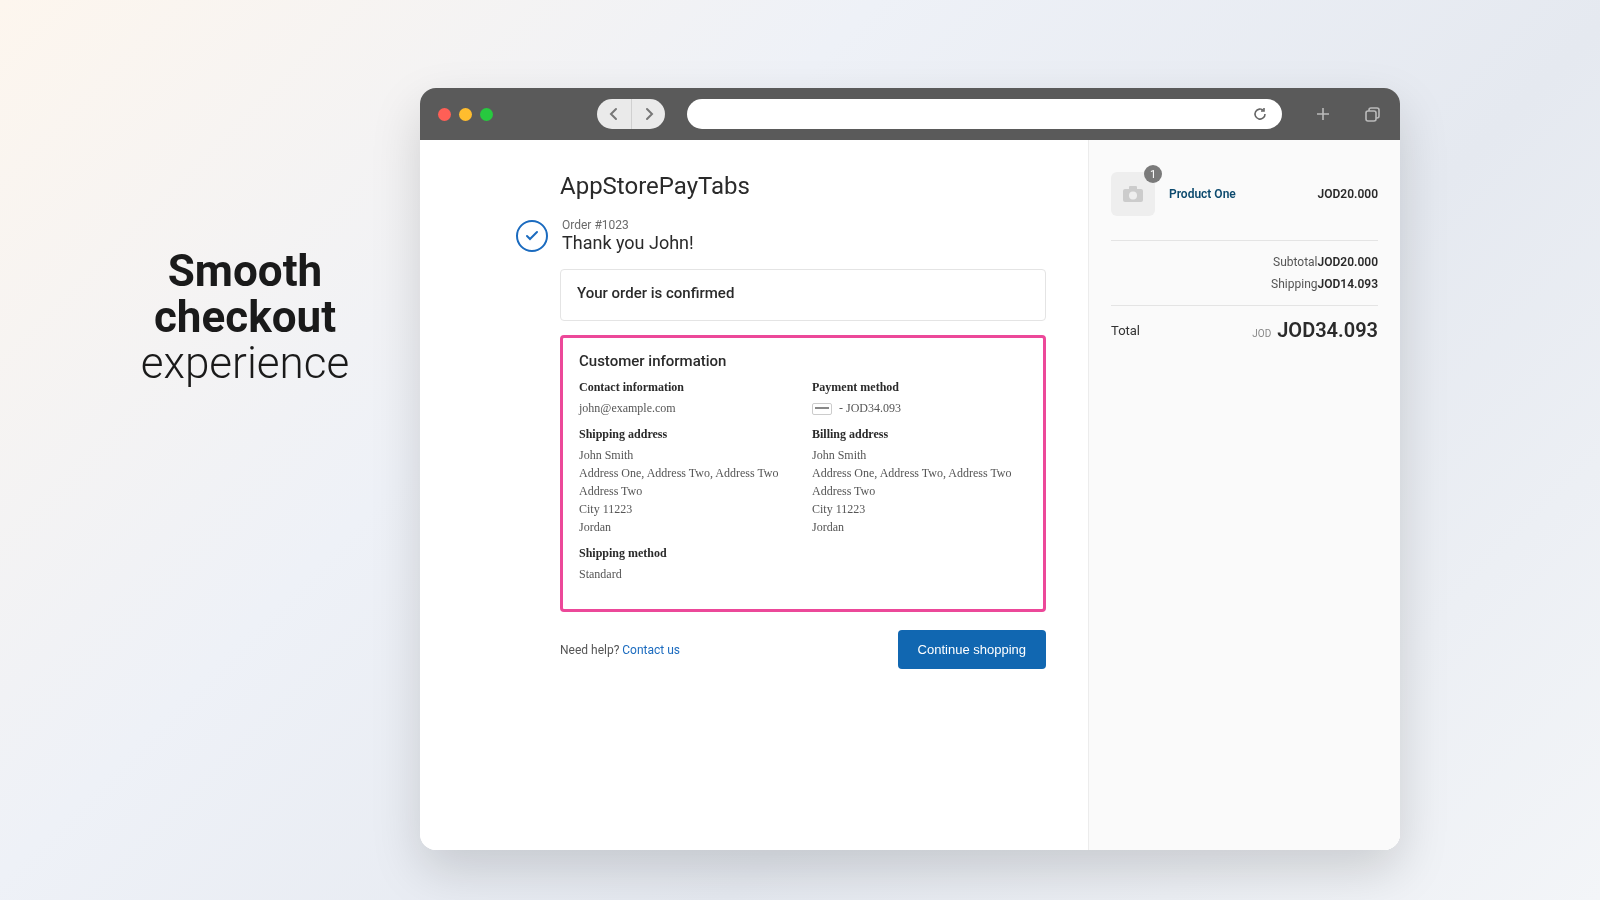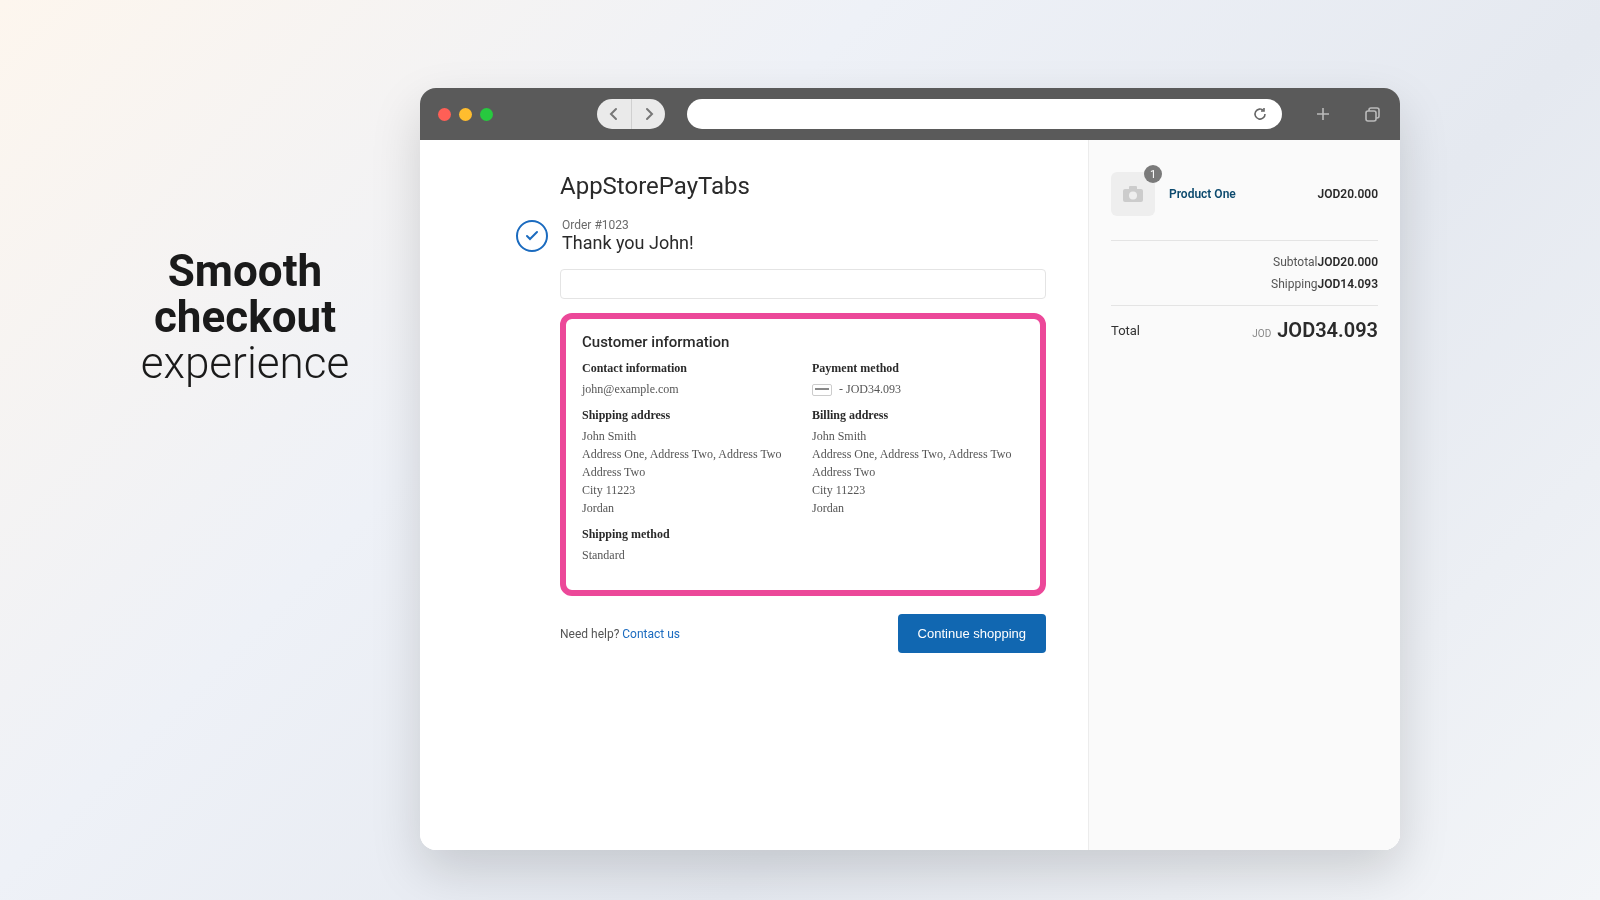--- a/index.html
+++ b/index.html
@@ -55,21 +55,21 @@
 .card {
   border:1px solid #e4e4e4; border-radius:4px; margin-bottom:14px;
 }
 .card-sec { padding:14px 16px; }
 .card-sec + .card-sec { border-top:1px solid #eee; }
 .card h3 { font-size:15px; font-weight:500; color:#2a2a2a; margin-bottom:4px;}
 .card .sub { font-size:12px; color:#6a6a6a; }
 .chkrow { display:flex; align-items:center; gap:12px; }
 .chkbox { width:14px; height:14px; border:1px solid #ccc; border-radius:3px; }
 
-.custinfo { border:6px solid #ec4899; border-radius:12px; padding:14px 16px 16px; }
+.custinfo { border:3px solid #ec4899; border-radius:4px; padding:14px 16px 16px; }
 .custinfo h3 { font-size:15px; font-weight:500; margin-bottom:10px; color:#2a2a2a;}
 .cols { display:flex; gap:18px;font-family:Liberation Serif, serif; }
 .col { flex:1; font-size:12px; color:#555; }
 .col h4 { font-size:12px; font-weight:700; color:#2a2a2a; margin-bottom:4px;}
 .col p { line-height:1.5; margin-bottom:10px;}
 .paycard {
   display:inline-block; width:20px; height:12px; background:#fff;
   border:1px solid #ccc; border-radius:2px; vertical-align:middle; margin-right:4px;
   position:relative;
 }
@@ -164,20 +164,21 @@
             </svg>
         </div>
         <div>
           <div class="ordernum">Order #1023</div>
           <div class="thankyou">Thank you John!</div>
         </div>
       </div>
 
       <div class="card">
         <div class="card-sec">
+          <h3>Your order is confirmed</h3>
         </div>
       </div>
 
       <div class="custinfo">
         <h3>Customer information</h3>
         <div class="cols">
           <div class="col">
             <h4>Contact information</h4>
             <p>john@example.com</p>
             <h4>Shipping address</h4>

